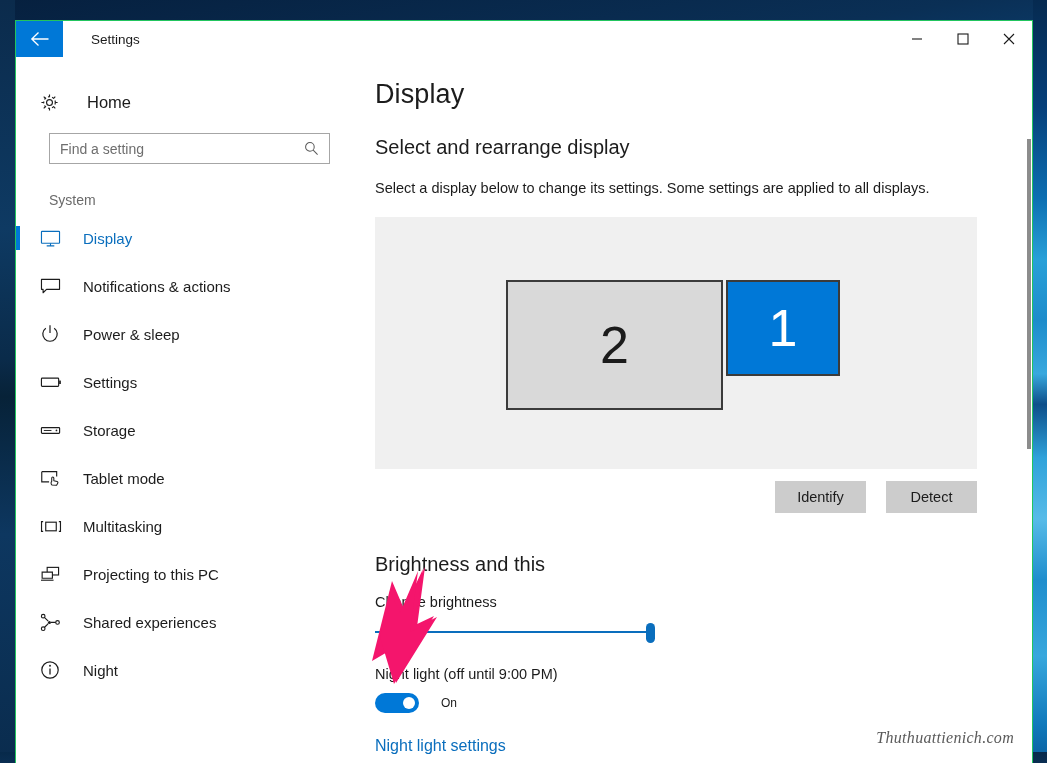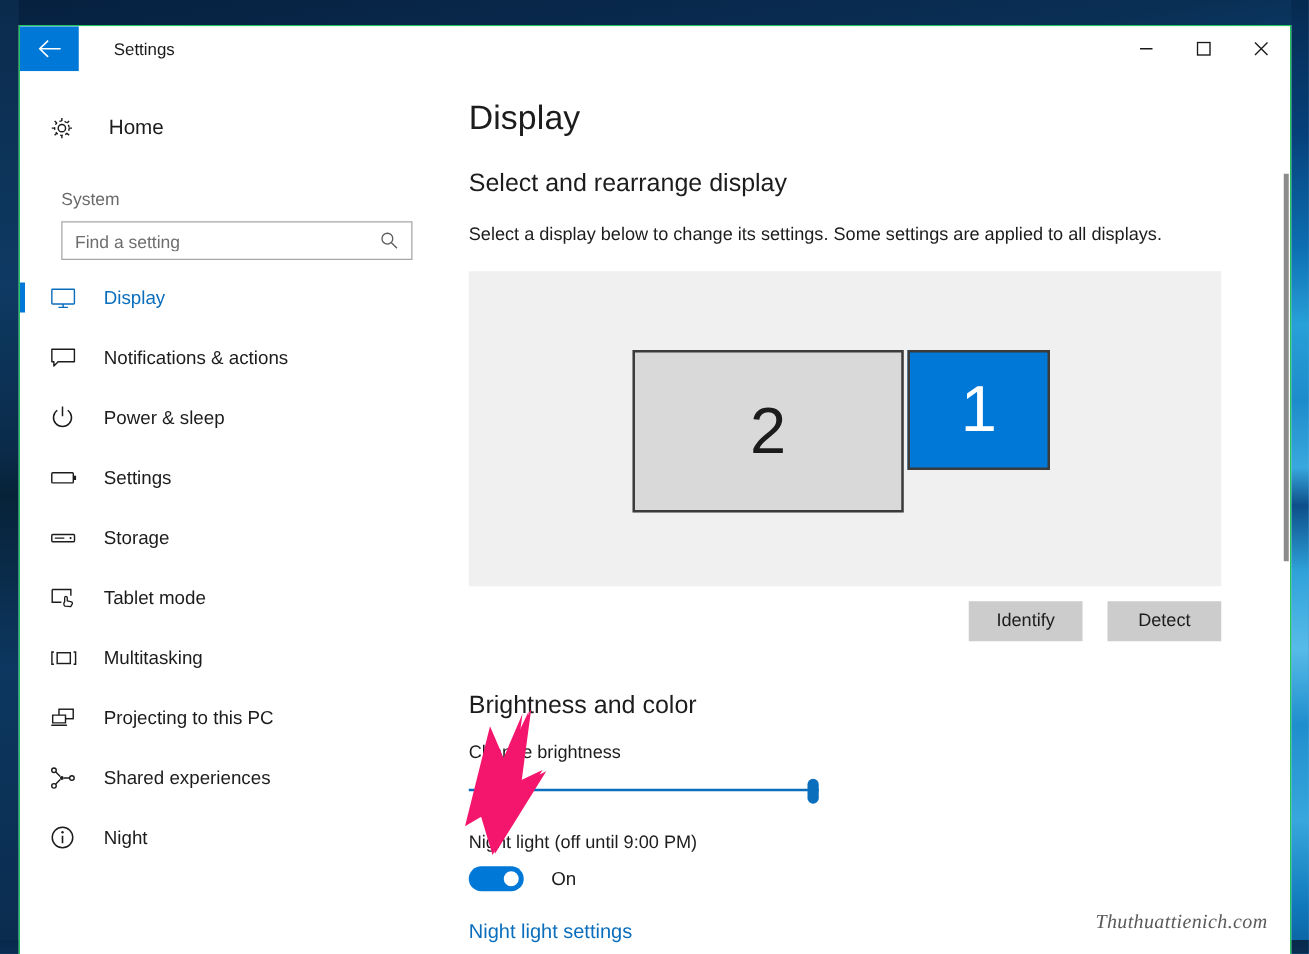--- a/index.html
+++ b/index.html
@@ -316,21 +316,21 @@
     flex: none;
   }
   #toggle-knob {
     position: absolute;
     right: 4px; top: 4px;
     width: 12px; height: 12px;
     border-radius: 50%;
     background: #ffffff;
   }
   #toggle-state {
-    font-size: 15px;
+    font-size: 12px;
     color: #1c1c1c;
     margin-left: 22px;
   }
   #nightlight-link {
     display: inline-block;
     font-size: 16px;
     color: #0a6ebd;
     margin: 24px 0 0 19px;
     text-decoration: none;
     cursor: pointer;
@@ -421,32 +421,32 @@
           <circle cx="10" cy="10" r="3.1" fill="none" stroke="#1c1c1c" stroke-width="1.2"></circle>
           <path d="M10 1.5 L10 4 M10 16 L10 18.5 M1.5 10 L4 10 M16 10 L18.5 10
                    M3.9 3.9 L5.7 5.7 M14.3 14.3 L16.1 16.1
                    M16.1 3.9 L14.3 5.7 M5.7 14.3 L3.9 16.1" stroke="#1c1c1c" stroke-width="1.2" fill="none"></path>
           <circle cx="10" cy="10" r="6.1" fill="none" stroke="#1c1c1c" stroke-width="1.2" stroke-dasharray="2.2 2.2"></circle>
         </svg>
       </span>
       <span id="home-label">Home</span>
     </div>
 
-    <div id="nav-section-label">System</div>
-
     <div id="search-wrap">
       <input id="search-input" type="text" placeholder="Find a setting" style="">
       <span id="search-icon">
         <svg width="15" height="15" viewBox="0 0 16 16">
           <circle cx="6.3" cy="6.3" r="4.6" fill="none" stroke="#5a5a5a" stroke-width="1.1"></circle>
           <path d="M9.8 9.8 L14.5 14.5" stroke="#5a5a5a" stroke-width="1.1"></path>
         </svg>
       </span>
     </div>
 
+    <div id="nav-section-label">System</div>
+
     <div id="nav-list">
 
       <div class="nav-item selected">
         <span class="sel-bar"></span>
         <span class="nicon">
           <svg width="21" height="19" viewBox="0 0 22 20">
             <rect x="1.5" y="2.5" width="19" height="12.5" rx="0.6" fill="none" stroke="#0a6ebd" stroke-width="1.2"></rect>
             <path d="M11 15 L11 17.5 M7 17.8 L15 17.8" stroke="#0a6ebd" stroke-width="1.2"></path>
           </svg>
         </span>
@@ -568,21 +568,21 @@
       <div class="monitor" id="monitor-1">
         <span class="mnum">1</span>
       </div>
     </div>
 
     <div id="display-buttons">
       <button class="flat-button">Identify</button>
       <button class="flat-button">Detect</button>
     </div>
 
-    <h2 id="section-brightness-title">Brightness and color</h2>
+    <h2 id="section-brightness-title">Brightness and this</h2>
 
     <div id="brightness-label">Change brightness</div>
 
     <div id="brightness-slider">
       <div id="slider-track"></div>
       <div id="slider-thumb"></div>
     </div>
 
     <div id="nightlight-label">Night light (off until 9:00 PM)</div>
 

